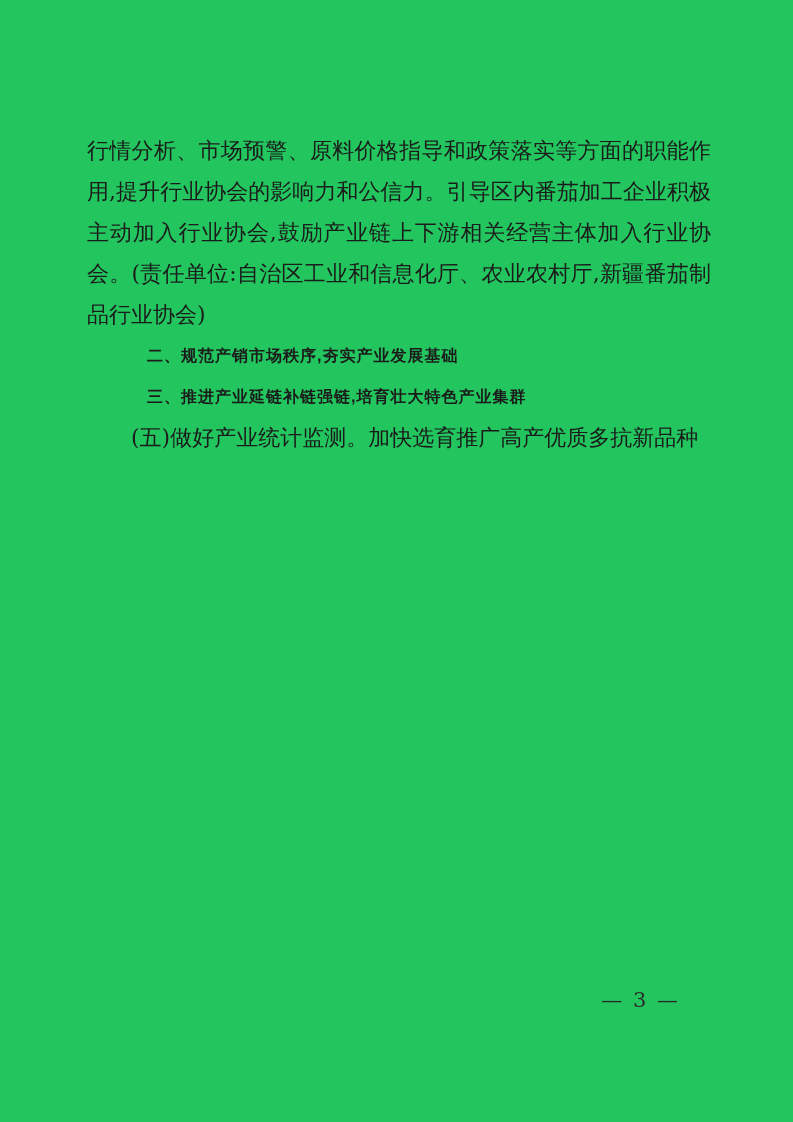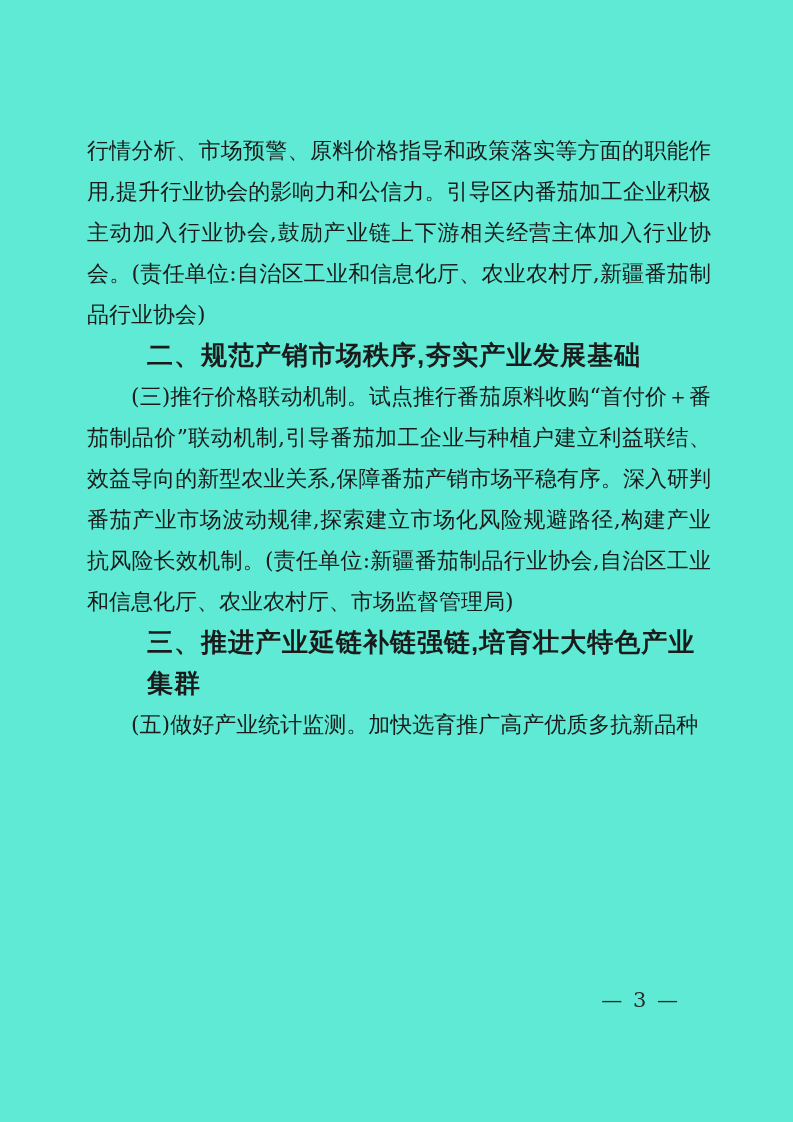--- a/index.html
+++ b/index.html
@@ -11,21 +11,21 @@
     height: 1122px;
     background: #ffffff;
     position: relative;
     overflow: hidden;
     font-family: "DejaVu Serif", "Liberation Serif", serif;
     color: #1b1b1b;
   }
   .page {
     position: absolute;
     inset: 0;
-    background: #5eead4;
+    background: #22c55e;
   }
   .doc {
     position: absolute;
     left: 87px;
     top: 130px;
     width: 624px;
   }
   .para {
     margin: 0;
     font-size: 22px;
@@ -34,21 +34,21 @@
     text-indent: 44px;
   }
   .para.continuation {
     text-indent: 0;
   }
   .lead {
     
   }
   .heading {
     margin: 0;
-    font-size: 26px;
+    font-size: 16px;
     line-height: 41px;
     font-weight: bold;
     padding-left: 60px;
     font-family: "Liberation Sans", "DejaVu Sans", sans-serif;
     letter-spacing: 1px;
     text-align: left;
   }
   .page-number {
     position: absolute;
     top: 988px;
@@ -63,21 +63,20 @@
 </head>
 <body>
 
 <div class="page">
   <main class="doc">
 
     <p class="para continuation"><span>行情分析、市场预警、原料价格指导和政策落实等方面的职能作用,提升行业协会的影响力和公信力。引导区内番茄加工企业积极主动加入行业协会,鼓励产业链上下游相关经营主体加入行业协会。(责任单位:自治区工业和信息化厅、农业农村厅,新疆番茄制品行业协会)</span></p>
 
     <h2 class="heading">二、规范产销市场秩序,夯实产业发展基础</h2>
 
-    <p class="para"><span class="lead">(三)推行价格联动机制。</span><span>试点推行番茄原料收购“首付价＋番茄制品价”联动机制,引导番茄加工企业与种植户建立利益联结、效益导向的新型农业关系,保障番茄产销市场平稳有序。深入研判番茄产业市场波动规律,探索建立市场化风险规避路径,构建产业抗风险长效机制。(责任单位:新疆番茄制品行业协会,自治区工业和信息化厅、农业农村厅、市场监督管理局)</span></p>
 
 
     <h2 class="heading">三、推进产业延链补链强链,培育壮大特色产业集群</h2>
 
     <p class="para"><span class="lead">(五)做好产业统计监测。</span><span>加快选育推广高产优质多抗新品种</span></p>
 
   </main>
 
   <div class="page-number">— 3 —</div>
 </div>

